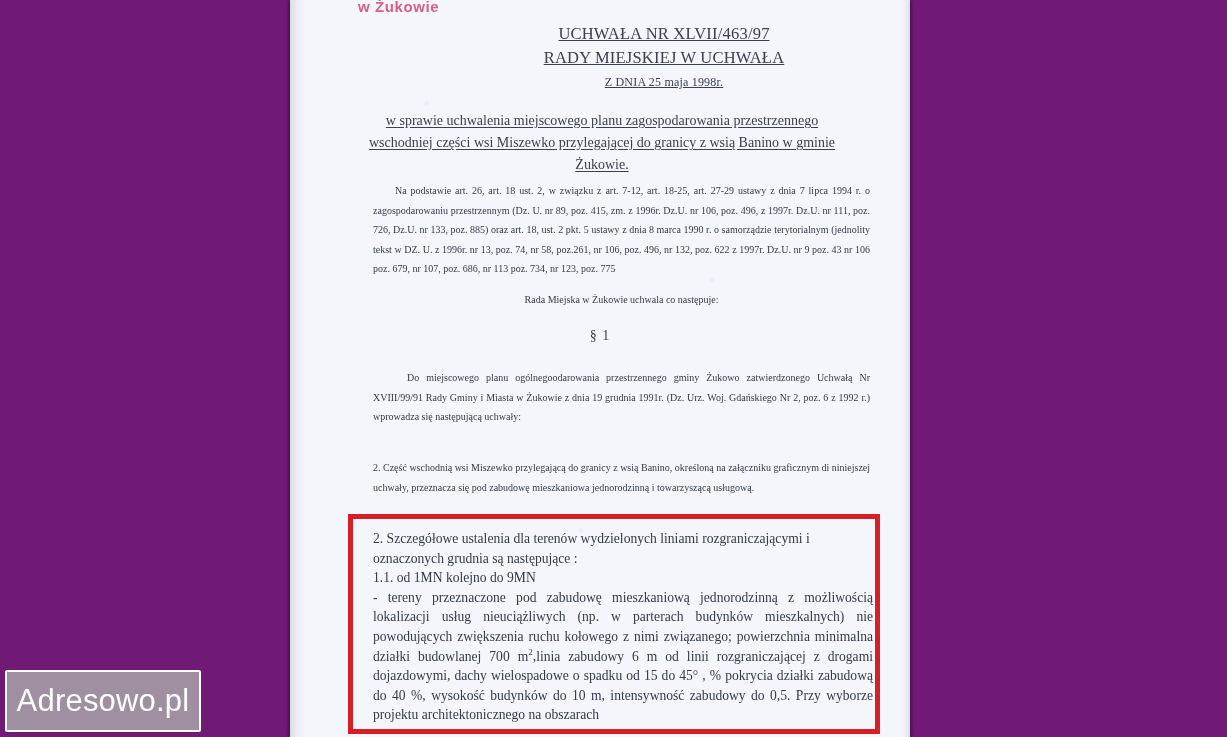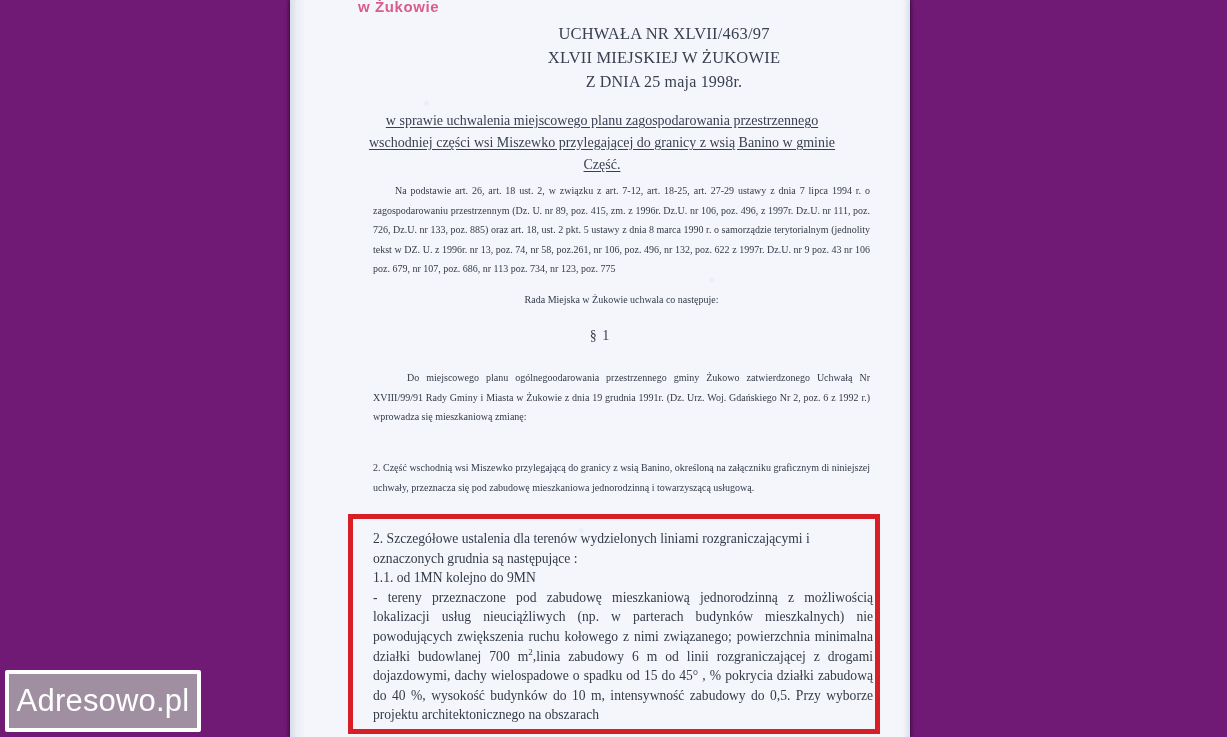--- a/index.html
+++ b/index.html
@@ -86,23 +86,24 @@
   .title-block {
     position: absolute;
     left: 0;
     top: 22px;
     width: 748px;
     text-align: center;
     font-size: 16.5px;
     line-height: 24px;
     color: #3a4050;
     letter-spacing: 0.2px;
+    text-decoration: underline;
   }
   .title-block .ttl-small {
-    font-size: 16px;
+    font-size: 12px;
   }
 
   .subject-block {
     position: absolute;
     left: 48px;
     top: 110px;
     width: 528px;
     text-align: center;
     font-size: 14px;
     line-height: 22px;
@@ -190,21 +191,21 @@
   }
 
   
   #watermark {
     position: absolute;
     left: 5px;
     top: 670px;
     width: 196px;
     height: 62px;
     background: rgba(170,170,170,0.82);
-    border: 4px solid #ffffff;
+    border: 2px solid #ffffff;
     border-radius: 2px;
     display: flex;
     align-items: center;
     justify-content: center;
   }
   #watermark span {
     font-family: "Liberation Sans", sans-serif;
     font-size: 31px;
     color: #ffffff;
     letter-spacing: 0.2px;
@@ -217,49 +218,49 @@
 
   <div id="page-sheet">
     <div class="scan-noise"></div>
 
     <div id="doc-body">
 
       <div class="stamp-ink">w Żukowie</div>
 
       <div class="title-block">
         <div>UCHWAŁA NR XLVII/463/97</div>
-        <div>XLVII MIEJSKIEJ W ŻUKOWIE</div>
+        <div>RADY MIEJSKIEJ W UCHWAŁA</div>
         <div class="ttl-small">Z DNIA 25 maja 1998r.</div>
       </div>
 
       <div class="subject-block">
         <u>w sprawie uchwalenia  miejscowego planu zagospodarowania przestrzennego</u><br>
         <u>wschodniej części wsi Miszewko przylegającej do granicy z wsią  Banino w gminie</u><br>
-        <u>Część.</u>
+        <u>Żukowie.</u>
       </div>
 
       <div class="para" id="legal-basis">
         <span class="lead">Na podstawie art. 26, art. 18 ust. 2, w związku z art. 7-12, art. 18-25, art.  27-29</span>
         <span>ustawy  z  dnia  7 lipca 1994 r. o zagospodarowaniu przestrzennym  (Dz. U. nr 89,</span>
         <span>poz. 415, zm. z 1996r. Dz.U. nr 106, poz. 496, z 1997r. Dz.U. nr 111, poz. 726, Dz.U.</span>
         <span>nr 133, poz. 885) oraz art. 18, ust. 2 pkt. 5  ustawy  z  dnia  8  marca 1990 r. o</span>
         <span>samorządzie terytorialnym (jednolity  tekst w DZ. U. z 1996r. nr 13, poz. 74, nr 58,</span>
         <span>poz.261, nr 106, poz. 496, nr 132, poz. 622 z 1997r. Dz.U. nr 9 poz. 43 nr 106 poz.</span>
         <span>679, nr 107, poz. 686, nr 113 poz. 734, nr 123, poz. 775</span>
       </div>
 
       <div class="para" id="resolves-line">Rada Miejska w Żukowie uchwala co następuje:</div>
 
       <div id="section-marker">§ 1</div>
 
       <div class="para" id="amend-intro">
         <span class="indent"></span><span>Do  miejscowego  planu  ogólnegoodarowania przestrzennego gminy Żukowo</span>
         <span>zatwierdzonego   Uchwałą Nr XVIII/99/91 Rady Gminy i Miasta w Żukowie z dnia 19</span>
         <span>grudnia  1991r. (Dz. Urz. Woj. Gdańskiego Nr 2, poz. 6 z 1992 r.) wprowadza się</span>
-        <span>mieszkaniową zmianę:</span>
+        <span>następującą uchwały:</span>
       </div>
 
       <div class="para" id="point-one">
         <span>2. Część wschodnią wsi Miszewko przylegającą do granicy z wsią  Banino, określoną</span>
         <span>na załączniku graficznym di niniejszej uchwały, przeznacza się pod zabudowę</span>
         <span>mieszkaniowa jednorodzinną i towarzyszącą usługową.</span>
       </div>
 
       <div id="point-two">
         <div>2. Szczegółowe ustalenia dla terenów wydzielonych liniami rozgraniczającymi i</div>

